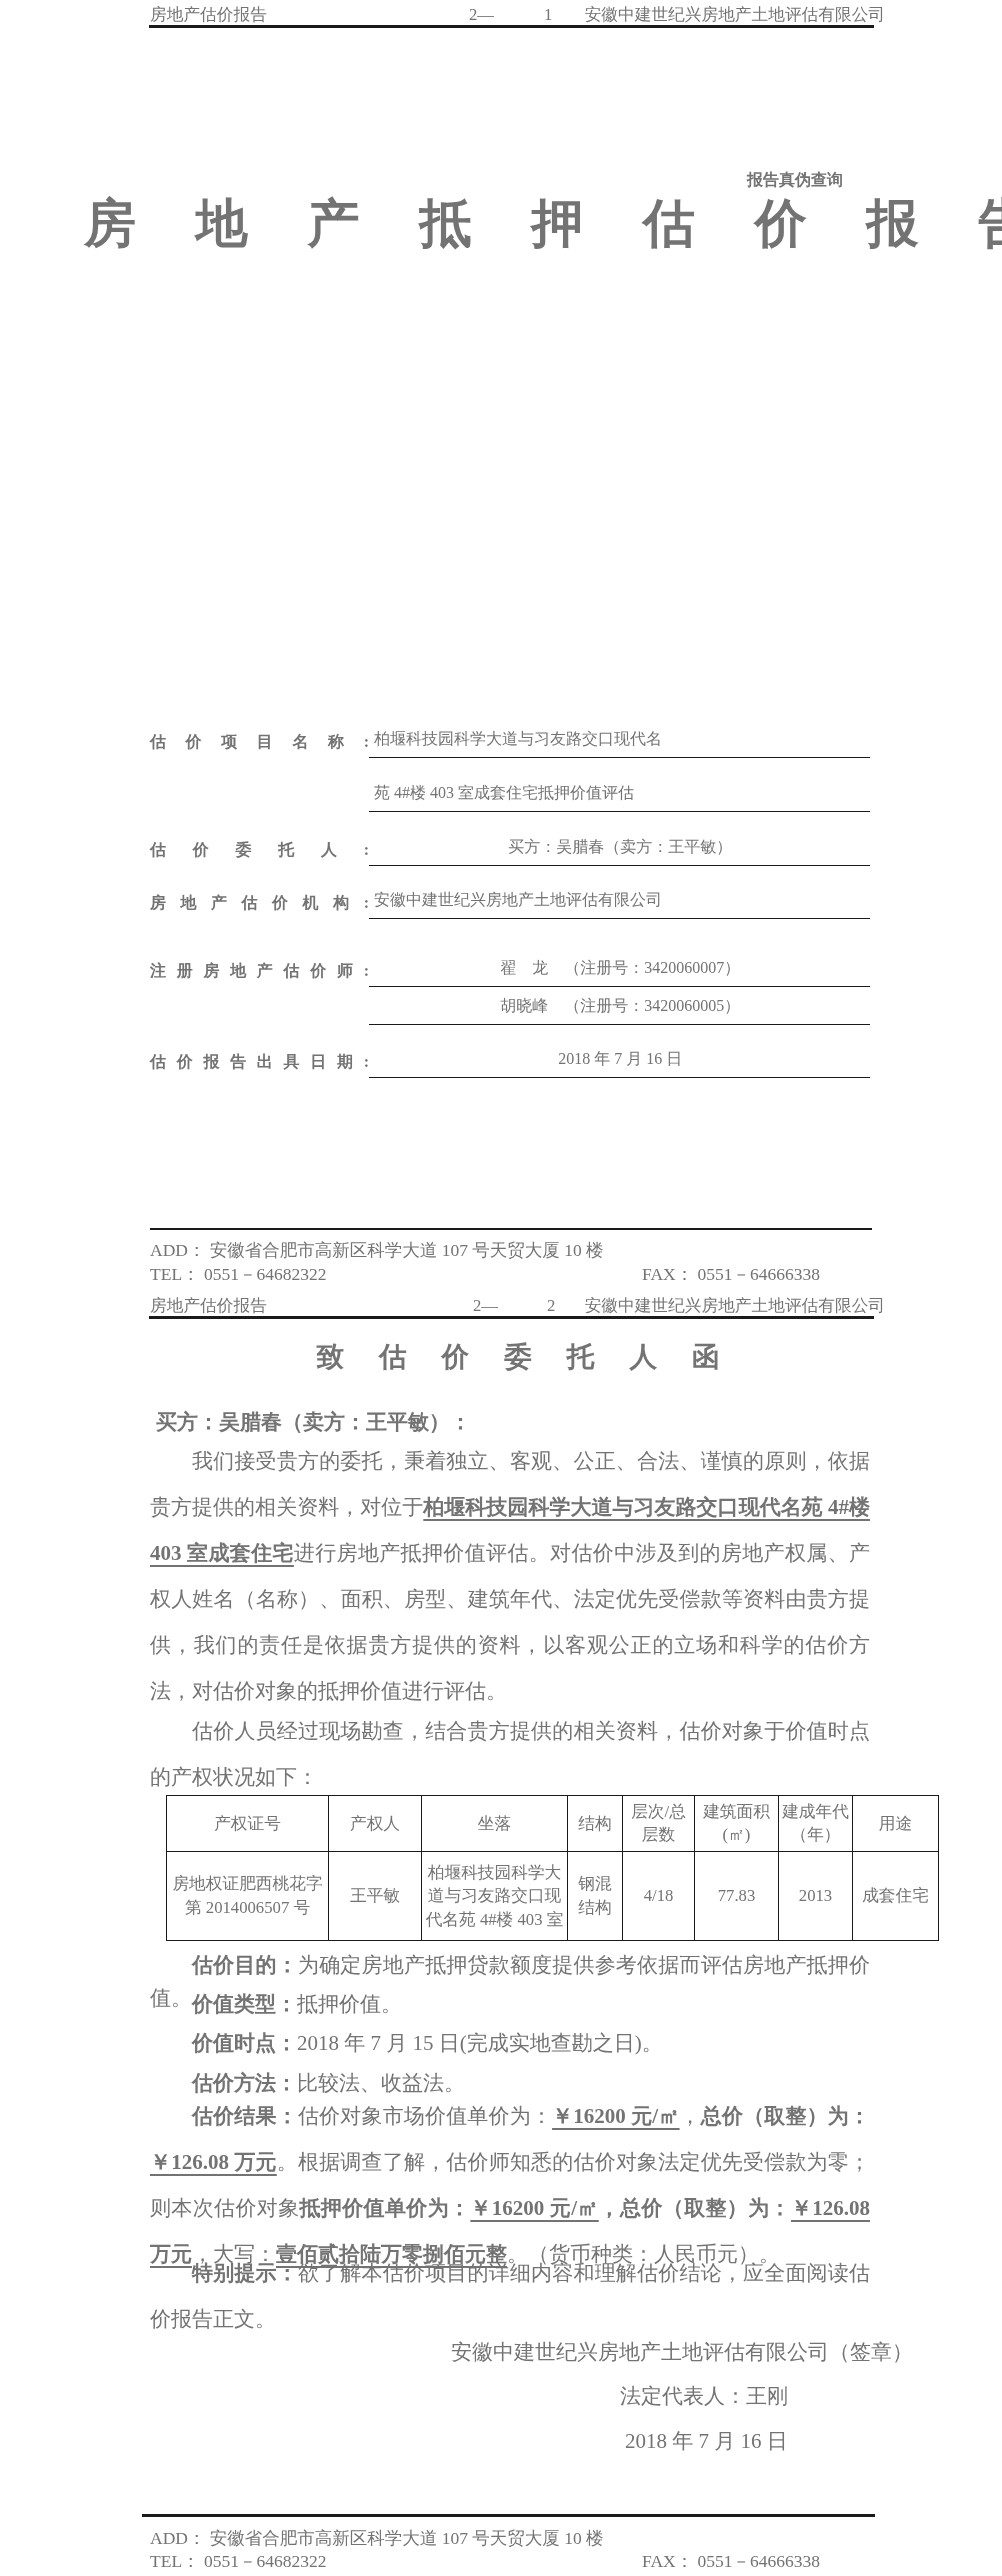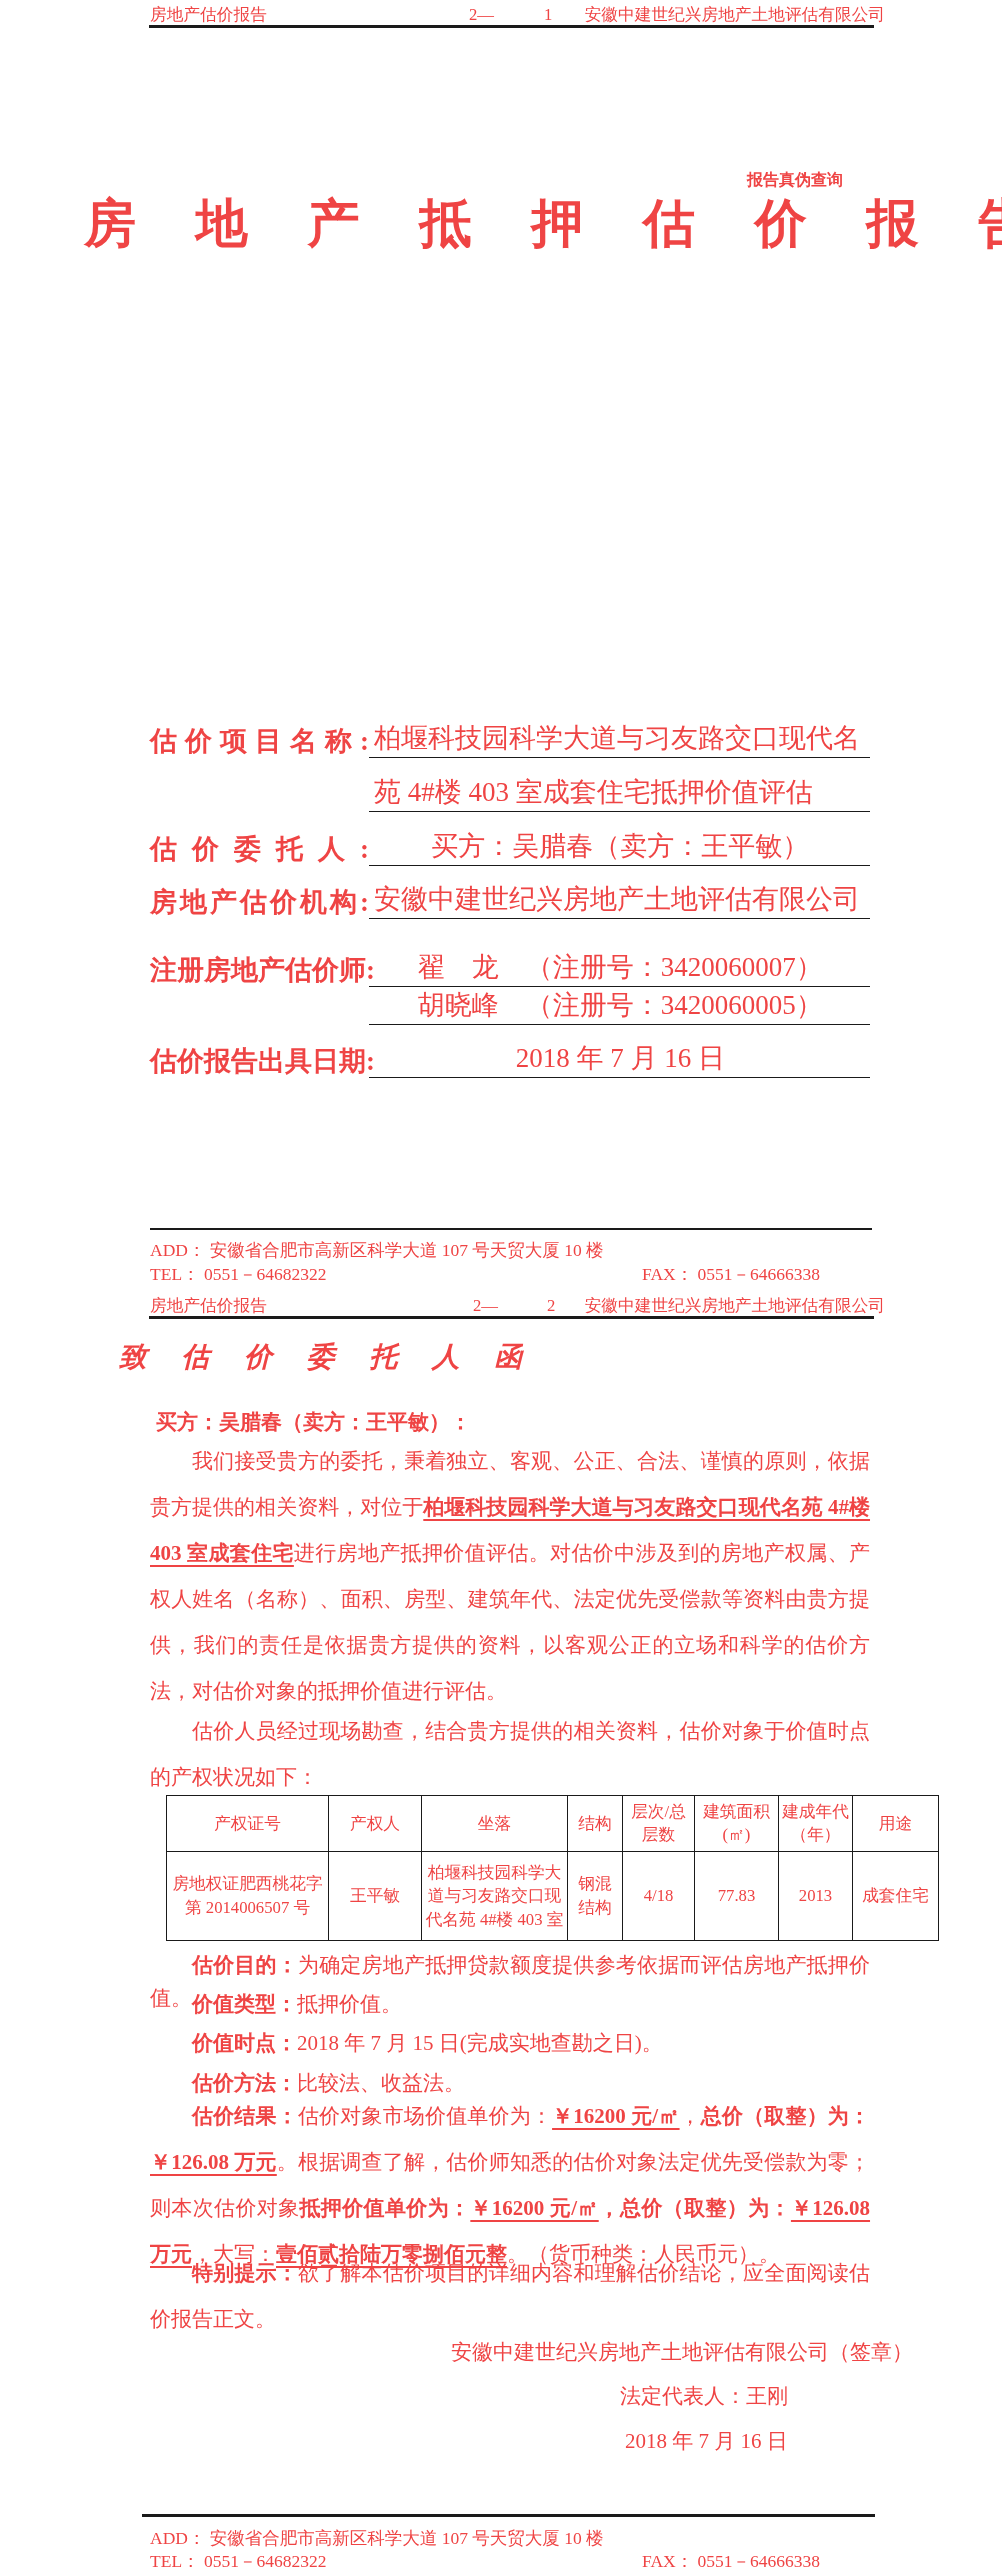--- a/index.html
+++ b/index.html
@@ -2,60 +2,59 @@
 <html style="font-size:13.4px"><head>
 <meta charset="utf-8">
 <style>
   html,body{margin:0;padding:0;background:#e8e8e8;}
   #canvas{
     position:relative;
     width:1002px;height:2576px;
     margin:0 auto;
     background:#ffffff;
     font-family:"Liberation Serif","DejaVu Serif",serif;
-    color:#ef4444;
+    color:#737373;
     overflow:hidden;
   }
   .abs{position:absolute;}
   
   .runhead{font-size:16.7px;line-height:20px;white-space:nowrap;}
   .rule{background:#1a1a1a;height:1.7px;}
   .rule.thick{height:2.5px;}
   .foot{font-size:17.5px;line-height:22px;white-space:nowrap;}
   
   .verify{font-size:16px;font-weight:bold;white-space:nowrap;}
   .main-title{
     left:84px;right:50px;text-align:center;
     font-size:52px;font-weight:bold;letter-spacing:0.45em;
     white-space:nowrap;
   }
   .doc-no{left:84px;right:50px;text-align:center;font-size:23.4px;white-space:nowrap;}
   
   .frow{
     left:150px;width:720px;height:38px;
     display:flex;align-items:flex-end;
-    font-size:27px;line-height:33px;white-space:nowrap;
+    font-size:16px;line-height:33px;white-space:nowrap;
   }
   .flabel{
     display:inline-block;width:219px;flex:0 0 219px;
     font-weight:bold;
     text-align:justify;text-align-last:justify;
     -moz-text-align-last:justify;
   }
   .fvalue{
     flex:1 1 auto;border-bottom:1.7px solid #1a1a1a;
     padding:0 3.3px 1.7px 5px;overflow:hidden;
   }
   .fvalue.center{text-align:center;}
   
   .l-title{
-    left:84px;right:50px;text-align:left;
+    left:84px;right:50px;text-align:center;
     font-size:27.6px;font-weight:bold;letter-spacing:35px;text-indent:35px;
     white-space:nowrap;
-    font-style:italic;
   }
   .salute{left:156px;font-size:21px;font-weight:bold;white-space:nowrap;}
   .para{
     left:150px;width:720px;
     font-size:21px;line-height:46px;
     text-align:justify;text-indent:2em;
   }
   .para.tight{line-height:33px;}
   .para span.b{font-weight:bold;}
   .para span.u{text-decoration:underline;text-underline-offset:5px;}

